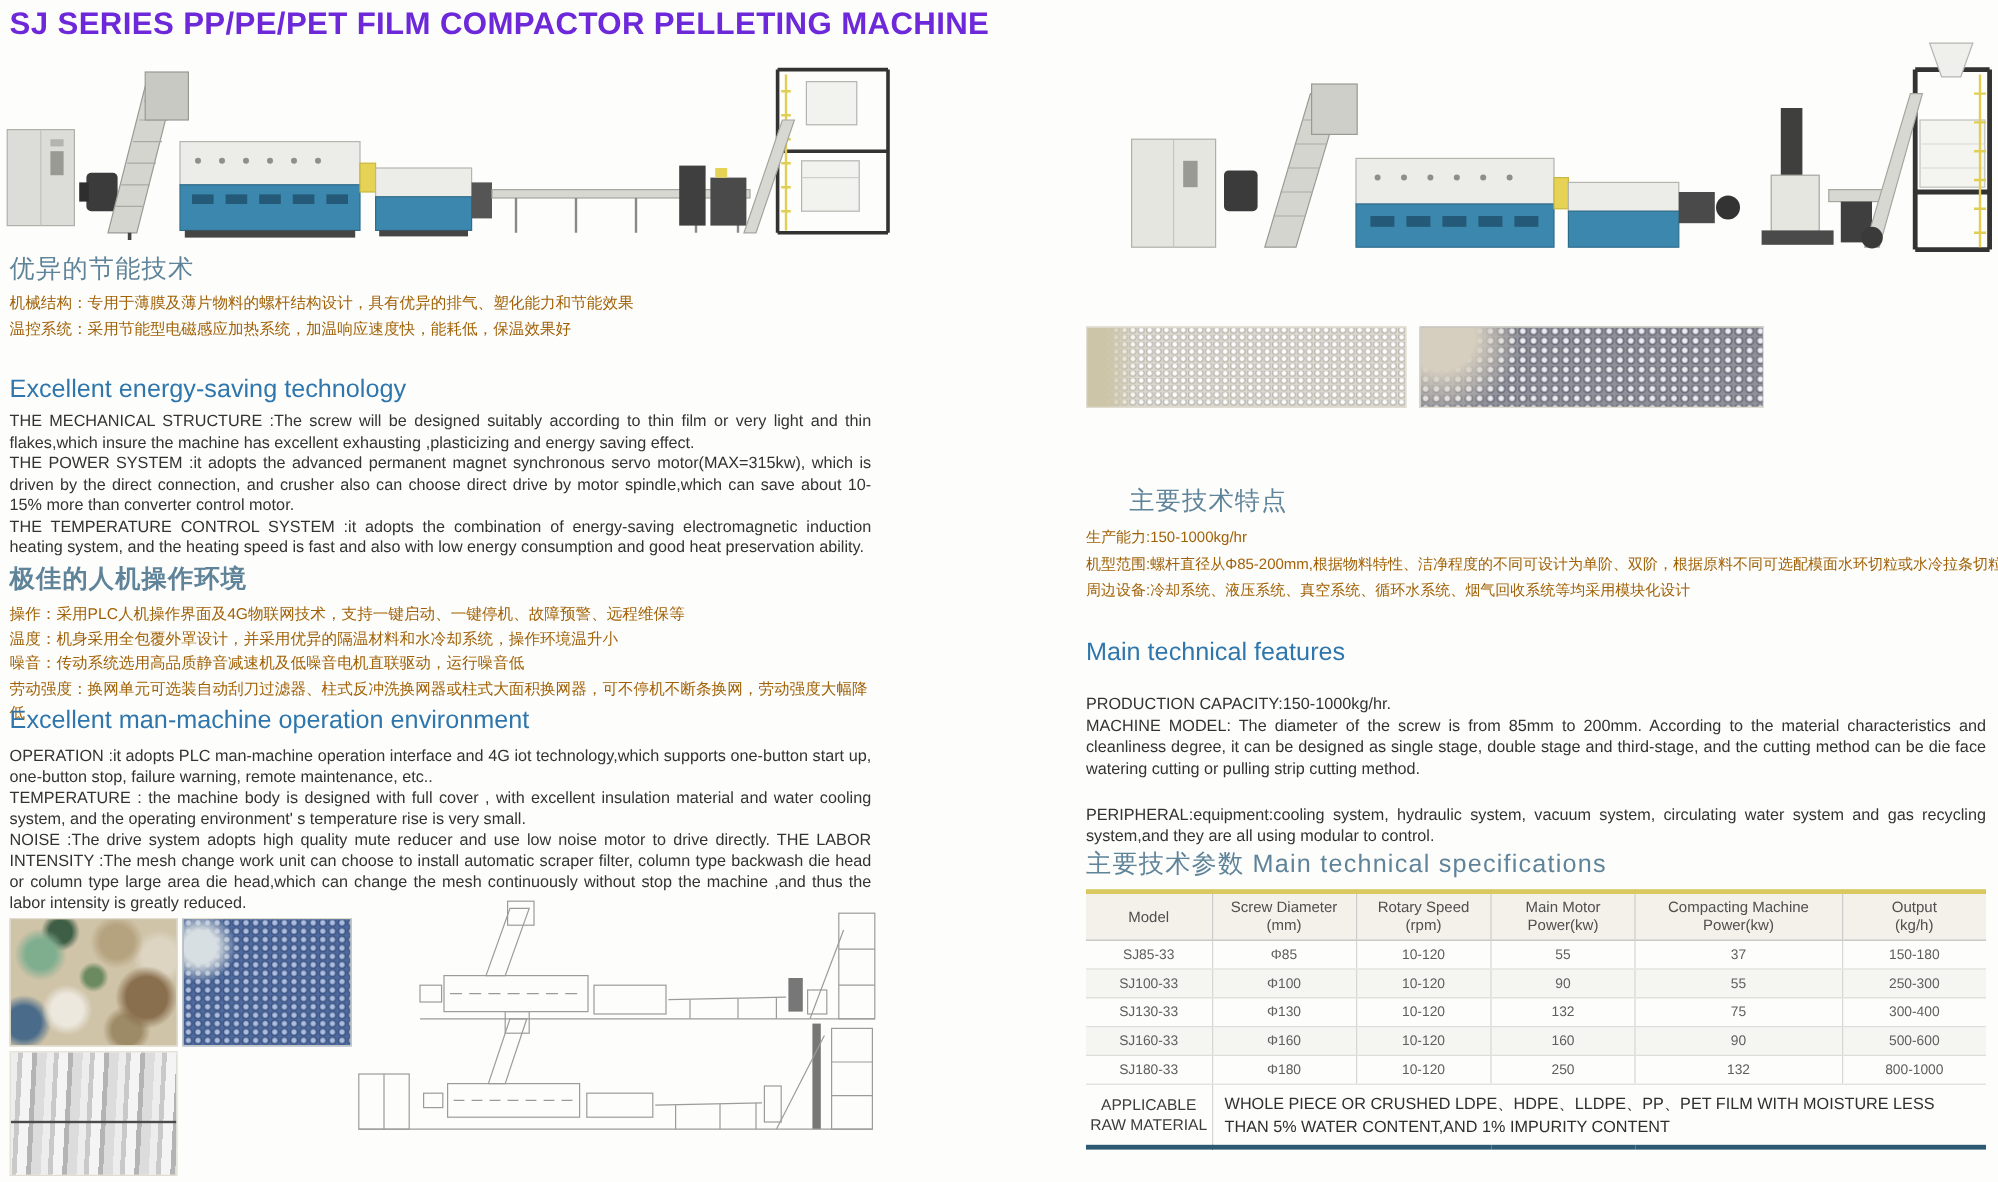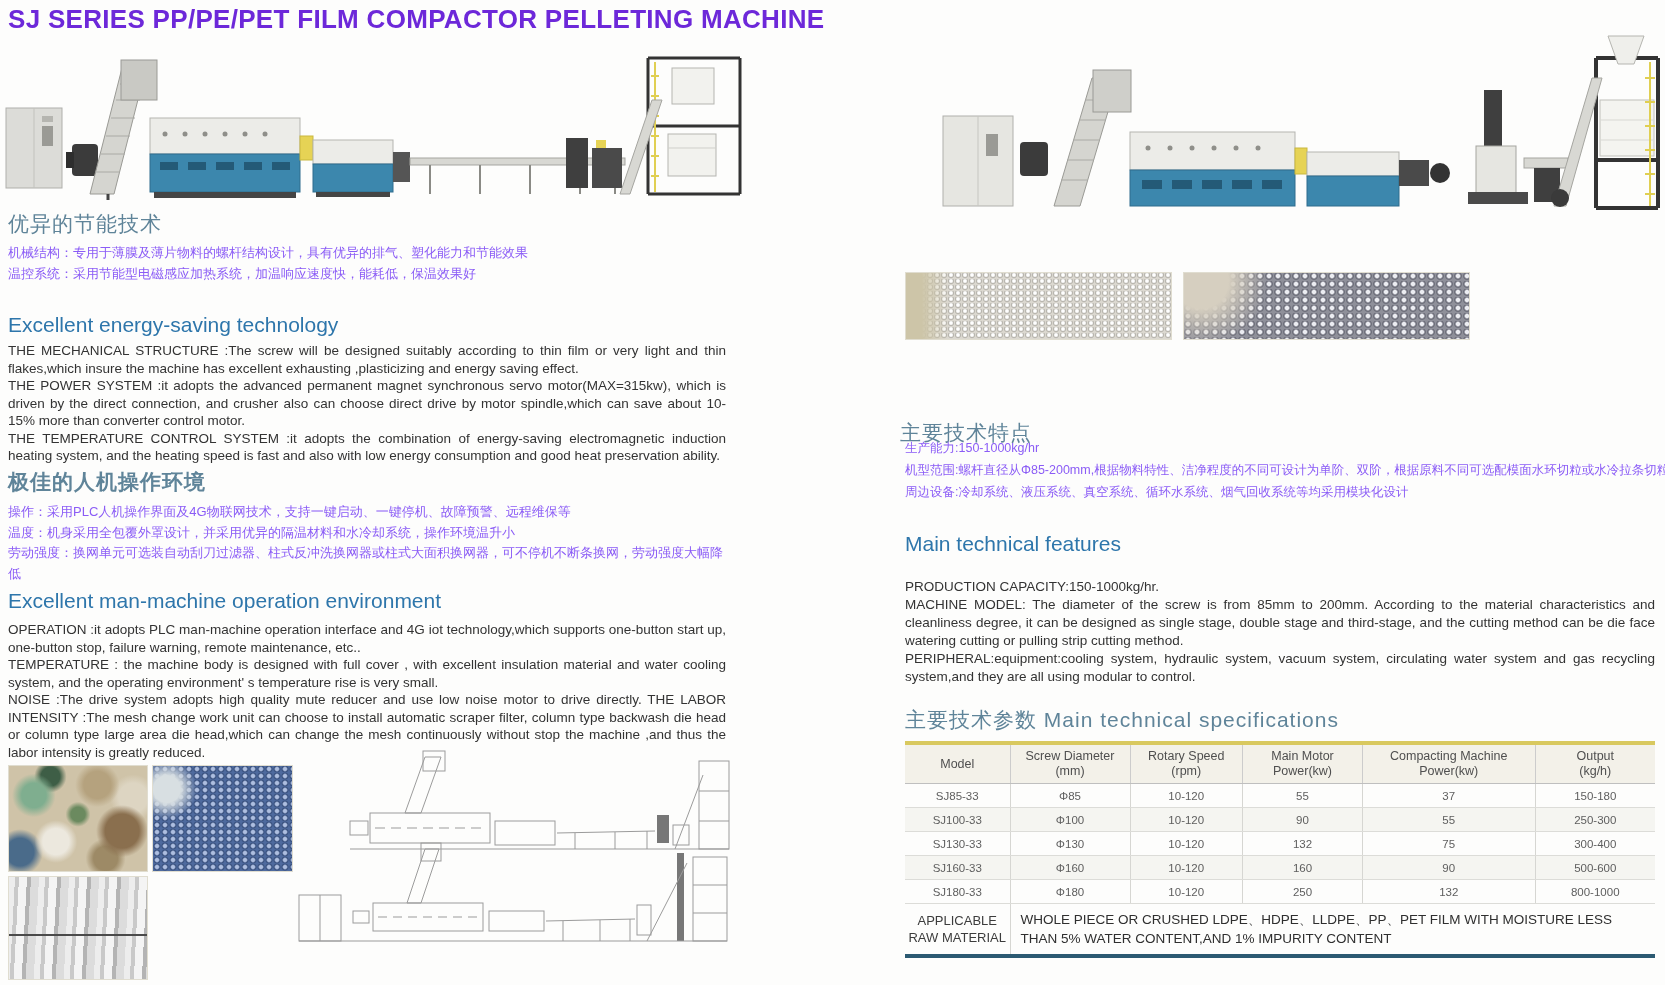--- a/index.html
+++ b/index.html
@@ -8,21 +8,21 @@
     background:#fdfdfc;
     font-family:"Liberation Sans","DejaVu Sans",sans-serif;
     color:#333;
   }
   .abs{position:absolute;}
   .page-title{
     font-size:26px;font-weight:bold;color:#6d28d9;letter-spacing:.3px;white-space:nowrap;
   }
   .cn-h{font-size:21px;color:#5f8499;letter-spacing:1px;font-weight:500;white-space:nowrap;}
   .en-h{font-size:21px;color:#2e76ab;font-weight:500;white-space:nowrap;}
-  .cn-line{font-size:13px;color:#8b5cf6;line-height:20.5px;}
+  .cn-line{font-size:13px;color:#a16207;line-height:20.5px;}
   .cn-line.nowrap{white-space:nowrap;font-size:12.5px;line-height:22px;}
   .en-p{font-size:13.5px;color:#333;line-height:17.5px;text-align:justify;margin:0;}
   .en-col{width:718px;}
   .en-col-r{width:750px;}
   .photo{position:absolute;border:1px solid #e0ddd0;box-sizing:border-box;}
 
   
   .photo-film-waste{
     background-color:#cfc3a8;
     background-image:
@@ -250,20 +250,21 @@
 <div class="abs en-col" style="left:8px;top:342px;">
   <p class="en-p">THE MECHANICAL STRUCTURE :The screw will be designed suitably according to thin film or very light and thin flakes,which insure the machine has excellent exhausting ,plasticizing and energy saving effect.</p>
   <p class="en-p">THE POWER SYSTEM :it adopts the advanced permanent magnet synchronous servo motor(MAX=315kw), which is driven by the direct connection, and crusher also can choose direct drive by motor spindle,which can save about 10-15% more than converter control motor.</p>
   <p class="en-p">THE TEMPERATURE CONTROL SYSTEM :it adopts the combination of energy-saving electromagnetic induction heating system, and the heating speed is fast and also with low energy consumption and good heat preservation ability.</p>
 </div>
 
 <div class="abs cn-h" style="left:8px;top:468px;font-weight:bold;">极佳的人机操作环境</div>
 <div class="abs" style="left:8px;top:502px;width:718px;">
   <div class="cn-line">操作：采用PLC人机操作界面及4G物联网技术，支持一键启动、一键停机、故障预警、远程维保等</div>
   <div class="cn-line">温度：机身采用全包覆外罩设计，并采用优异的隔温材料和水冷却系统，操作环境温升小</div>
+  <div class="cn-line">噪音：传动系统选用高品质静音减速机及低噪音电机直联驱动，运行噪音低</div>
   <div class="cn-line">劳动强度：换网单元可选装自动刮刀过滤器、柱式反冲洗换网器或柱式大面积换网器，可不停机不断条换网，劳动强度大幅降低</div>
 </div>
 
 <div class="abs en-h" style="left:8px;top:589px;">Excellent man-machine operation environment</div>
 <div class="abs en-col" style="left:8px;top:621px;">
   <p class="en-p">OPERATION :it adopts PLC man-machine operation interface and 4G iot technology,which supports one-button start up, one-button stop, failure warning, remote maintenance, etc..</p>
   <p class="en-p">TEMPERATURE : the machine body is designed with full cover , with excellent insulation material and water cooling system, and the operating environment' s temperature rise is very small.</p>
   <p class="en-p">NOISE :The drive system adopts high quality mute reducer and use low noise motor to drive directly. THE LABOR INTENSITY :The mesh change work unit can choose to install automatic scraper filter, column type backwash die head or column type large area die head,which can change the mesh continuously without stop the machine ,and thus the labor intensity is greatly reduced.</p>
 </div>
 
@@ -310,32 +311,32 @@
       <line x1="398" y1="168" x2="432" y2="168"></line>
     <rect x="382" y="108" width="7" height="88" fill="#777" stroke="none"></rect>
     <line x1="352" y1="196" x2="392" y2="118"></line>
     <line x1="4" y1="196" x2="432" y2="196"></line>
   </g>
 </svg>
 
 <div class="photo photo-white-pellets" style="left:905px;top:272px;width:267px;height:68px;"></div>
 <div class="photo photo-gray-pellets" style="left:1183px;top:272px;width:287px;height:68px;"></div>
 
-<div class="abs cn-h" style="left:900px;top:403px;margin-top:16px;">主要技术特点</div>
+<div class="abs cn-h" style="left:941px;top:403px;">主要技术特点</div>
 <div class="abs" style="left:905px;top:437px;width:752px;">
   <div class="cn-line nowrap">生产能力:150-1000kg/hr</div>
   <div class="cn-line nowrap">机型范围:螺杆直径从Φ85-200mm,根据物料特性、洁净程度的不同可设计为单阶、双阶，根据原料不同可选配模面水环切粒或水冷拉条切粒形式</div>
   <div class="cn-line nowrap">周边设备:冷却系统、液压系统、真空系统、循环水系统、烟气回收系统等均采用模块化设计</div>
 </div>
 
 <div class="abs en-h" style="left:905px;top:532px;">Main technical features</div>
 <div class="abs en-col-r" style="left:905px;top:578px;">
   <p class="en-p" style="line-height:18px;">PRODUCTION CAPACITY:150-1000kg/hr.</p>
   <p class="en-p" style="line-height:18px;">MACHINE MODEL: The diameter of the screw is from 85mm to 200mm. According to the material characteristics and cleanliness degree, it can be designed as single stage, double stage and third-stage, and the cutting method can be die face watering cutting or pulling strip cutting method.</p>
-  <p class="en-p" style="line-height:18px;">PERIPHERAL:equipment:cooling system, hydraulic system, vacuum system, circulating water system and gas recycling system,and they are all using modular to control.</p>
+  <p class="en-p" style="line-height:18px;margin-top:20px;">PERIPHERAL:equipment:cooling system, hydraulic system, vacuum system, circulating water system and gas recycling system,and they are all using modular to control.</p>
 </div>
 
 <div class="abs cn-h" style="left:905px;top:706px;">主要技术参数 Main technical specifications</div>
 
 <table class="spec-table abs" style="left:905px;top:741px;">
   <colgroup>
     <col style="width:14%">
       <col style="width:16%">
       <col style="width:15%">
     <col style="width:16%">

